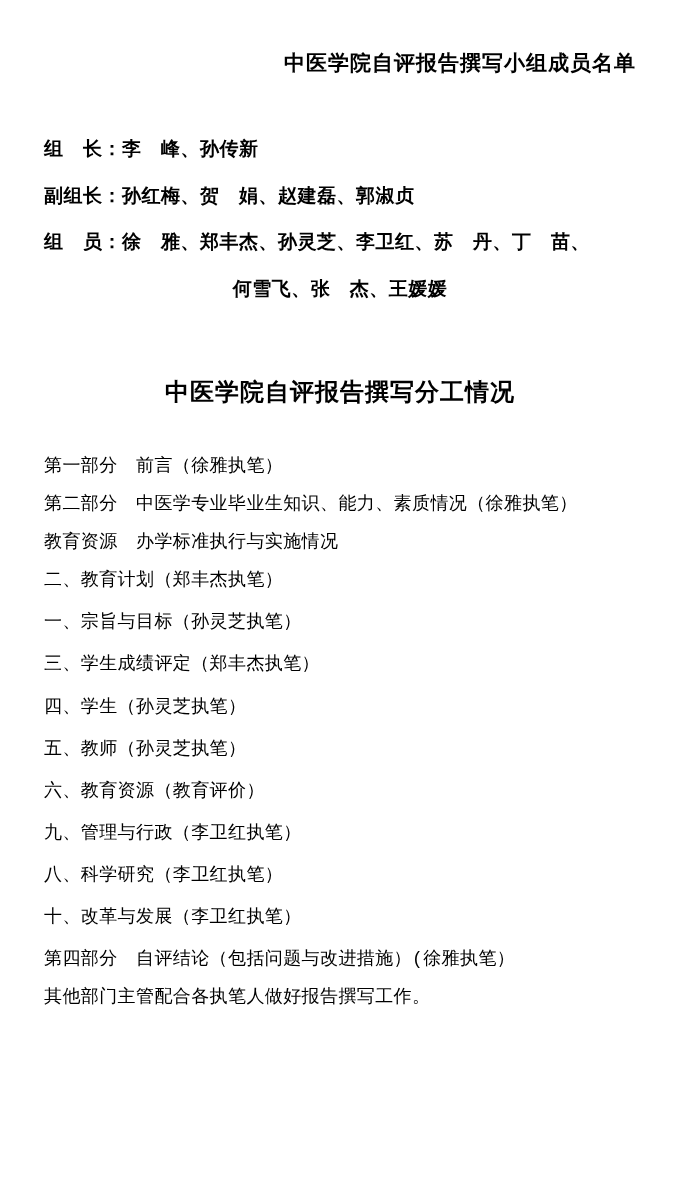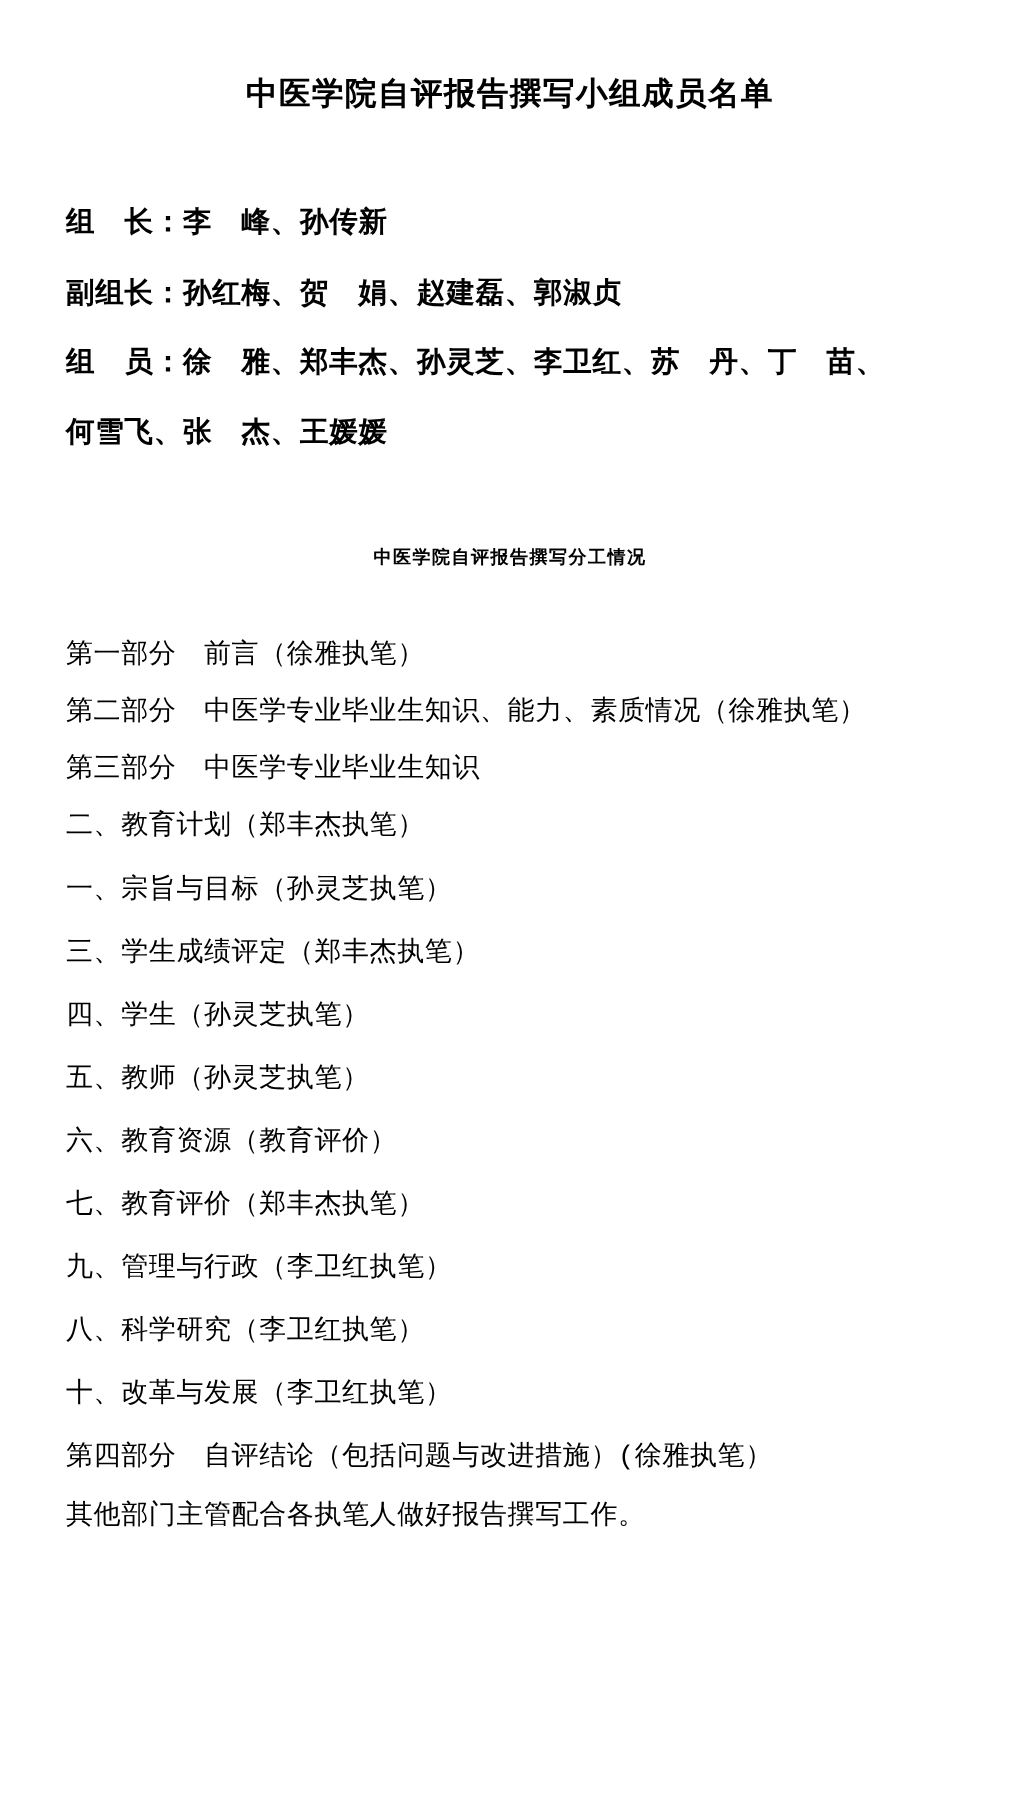--- a/index.html
+++ b/index.html
@@ -16,48 +16,48 @@
     overflow: hidden;
   }
   .page {
     width: 680px;
     height: 1204px;
     box-sizing: border-box;
     padding: 0 44px;
     position: relative;
   }
   .title {
-    text-align: center;
+    text-align: right;
     font-size: 21px;
     font-weight: bold;
     letter-spacing: 1px;
     margin-top: 48px;
     line-height: 1.4;
   }
   .title2 {
     text-align: center;
-    font-size: 12px;
+    font-size: 24px;
     font-weight: bold;
     letter-spacing: 1px;
-    margin-top: 0;
+    margin-top: 12px;
     line-height: 1.4;
   }
   .spacer-1 { height: 58px; }
   .spacer-2 { height: 60px; }
   .spacer-3 { height: 44px; }
 
   .roster-line {
     font-size: 19px;
     font-weight: bold;
     line-height: 1.5;
     margin-bottom: 18px;
     letter-spacing: 0.5px;
   }
   .roster-line.indent {
-    text-align: left;
+    text-align: center;
     margin-bottom: 0;
   }
 
   .work-line {
     font-size: 18px;
     line-height: 1.45;
     margin-bottom: 16px;
     letter-spacing: 0.4px;
     font-family: Liberation Mono, monospace;
   }
@@ -83,28 +83,27 @@
 
   <div class="spacer-2"></div>
 
   <div class="title2">中医学院自评报告撰写分工情况</div>
 
   <div class="spacer-3"></div>
 
   <div>
     <div class="work-line tight">第一部分　前言（徐雅执笔）</div>
     <div class="work-line tight">第二部分　中医学专业毕业生知识、能力、素质情况（徐雅执笔）</div>
-    <div class="work-line tight">第三部分　中医学专业毕业生知识</div>
+    <div class="work-line tight">教育资源　办学标准执行与实施情况</div>
     <div class="work-line">二、教育计划（郑丰杰执笔）</div>
     <div class="work-line">一、宗旨与目标（孙灵芝执笔）</div>
     <div class="work-line">三、学生成绩评定（郑丰杰执笔）</div>
     <div class="work-line">四、学生（孙灵芝执笔）</div>
     <div class="work-line">五、教师（孙灵芝执笔）</div>
     <div class="work-line">六、教育资源（教育评价）</div>
-    <div class="work-line">七、教育评价（郑丰杰执笔）</div>
     <div class="work-line">九、管理与行政（李卫红执笔）</div>
     <div class="work-line">八、科学研究（李卫红执笔）</div>
     <div class="work-line">十、改革与发展（李卫红执笔）</div>
     <div class="work-line tight">第四部分　自评结论（包括问题与改进措施）(徐雅执笔）</div>
     <div class="work-line tight">其他部门主管配合各执笔人做好报告撰写工作。</div>
   </div>
 
 </div>
 
 </body></html>

